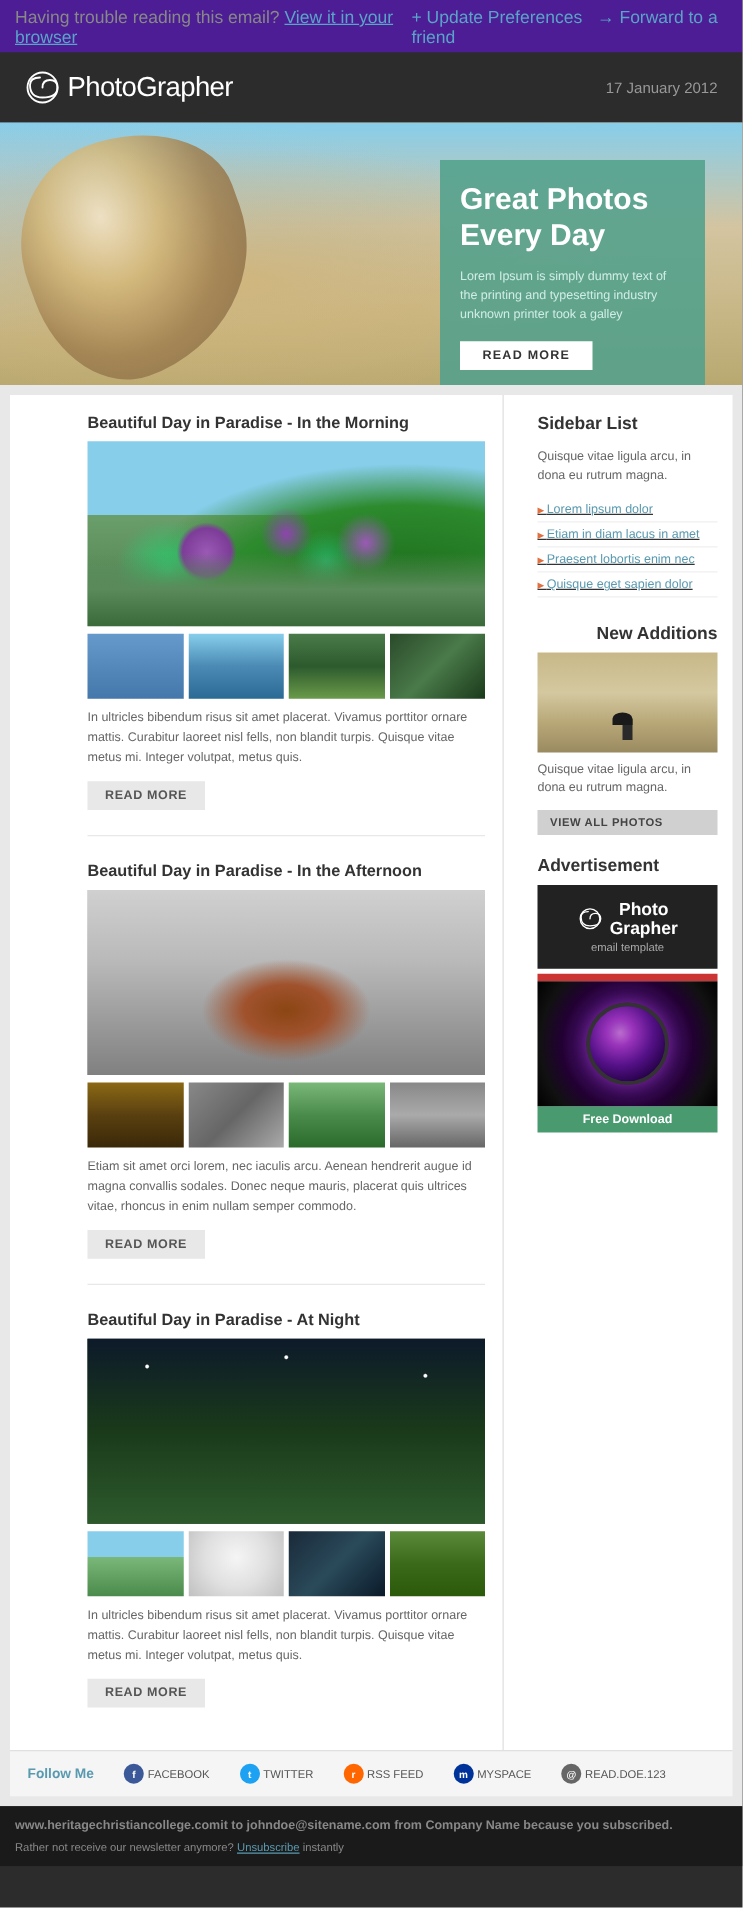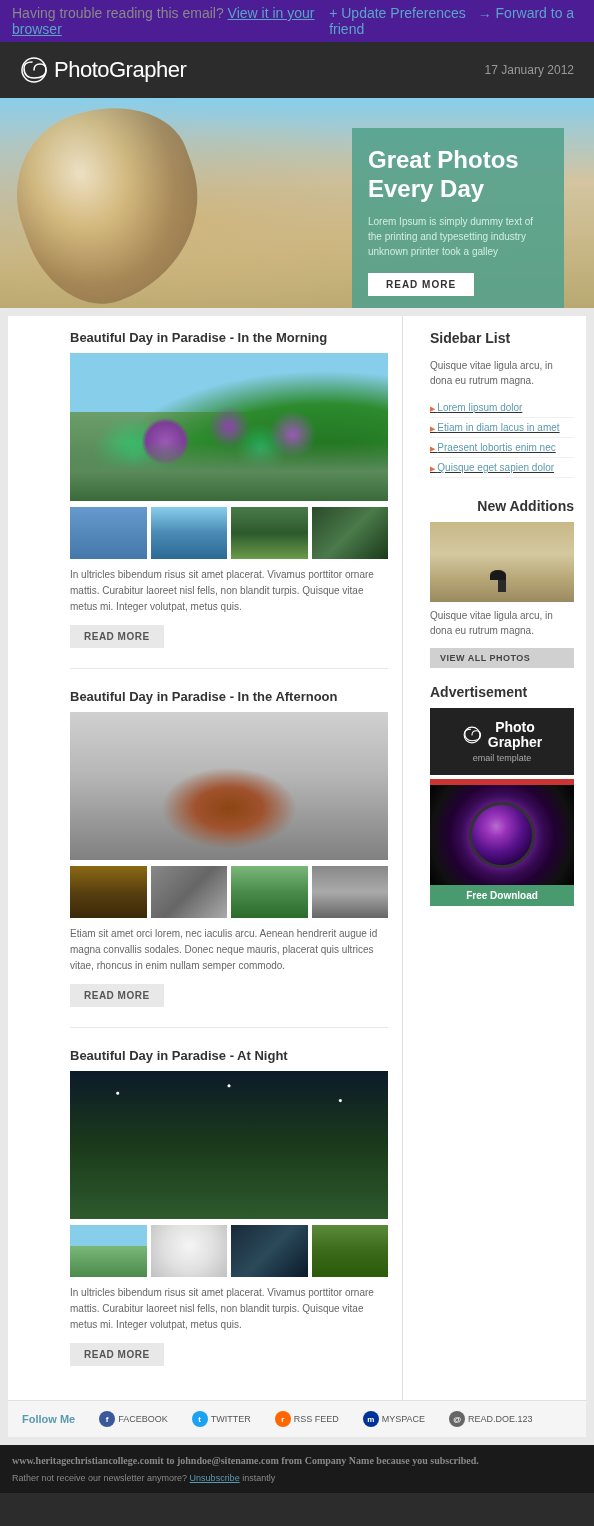--- a/index.html
+++ b/index.html
@@ -432,21 +432,21 @@
     
     .bottom-footer {
       background: #1a1a1a;
       color: #888;
       font-size: 9px;
       padding: 8px 12px;
       line-height: 1.6;
     }
     .bottom-footer a { color: #aaa; }
     .bottom-footer .unsub { color: #5a9ab0; text-decoration: underline; }
-    .footer-site { font-size: 10px; font-weight: bold; margin-bottom: 2px; font-family: Liberation Serif, serif; }
+    .footer-site { font-size: 10px; font-weight: bold; margin-bottom: 2px; }
   </style>
 </head>
 <body>
 
 <div class="top-bar">
   <span>
     <span>Having trouble reading this email?</span>
     <a>View it in your browser</a>
   </span>
   <span>

